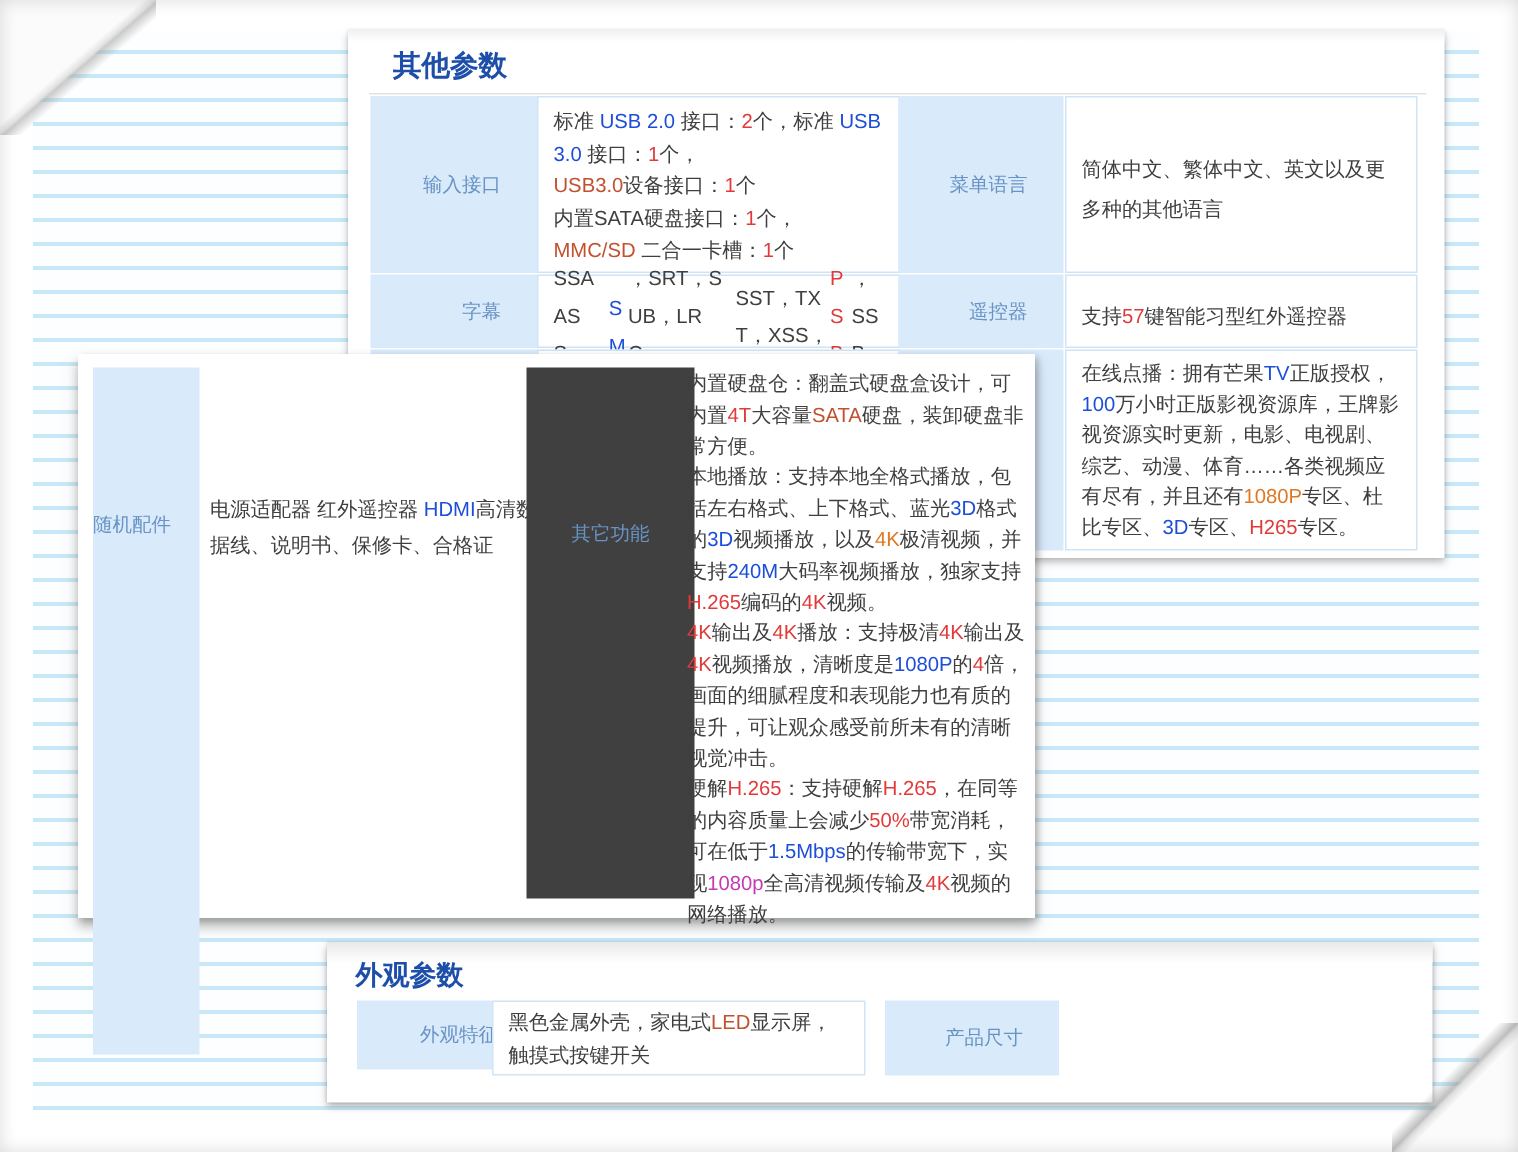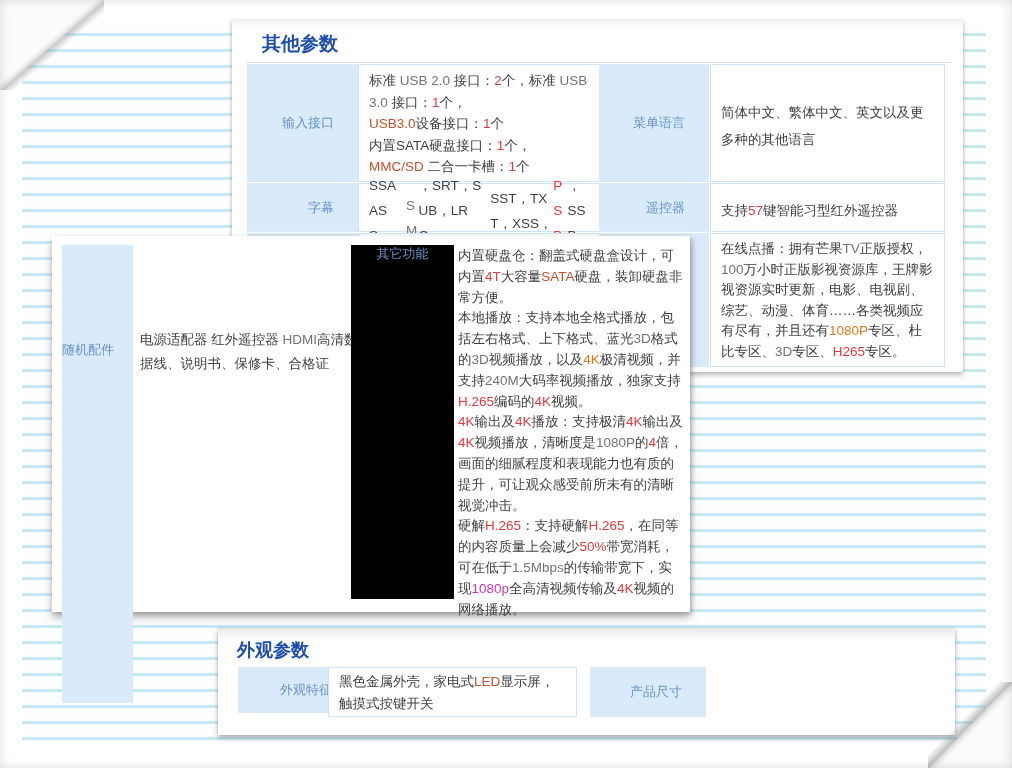--- a/index.html
+++ b/index.html
@@ -59,32 +59,32 @@
   #ct-c2r2{left:478px;top:163px;width:235px;height:49px;}
   #ct-l1r3{left:15px;top:213px;width:111px;height:134px;}
   #ct-c1r3{left:126px;top:213px;width:242px;height:134px;}
   #ct-l2r3{left:367px;top:213px;width:110px;height:134px;}
   #ct-c2r3{left:478px;top:213px;width:235px;height:134px;line-height:20.5px;}
   
   #cm-lbl1{left:10px;top:9px;width:71px;height:458px;background:#d9eafb;color:#6893c4;
     font-size:13px;text-align:left;box-sizing:border-box;padding-top:96px;position:absolute;}
   #cm-val1{position:absolute;left:88px;top:92px;width:218px;font-size:13.5px;color:#3f3f3f;
     line-height:24px;word-break:break-all;}
-  #cm-lbl2{left:299px;top:9px;width:103px;height:354px;background:#000000;color:#6893c4;
-    font-size:13px;text-align:center;box-sizing:border-box;position:absolute;}
+  #cm-lbl2{left:299px;top:9px;width:112px;height:354px;background:#404040;color:#6893c4;
+    font-size:13px;text-align:center;box-sizing:border-box;padding-top:102px;position:absolute;}
   #cm-val2{position:absolute;left:406px;top:10px;width:226px;font-size:13.5px;color:#3f3f3f;
     line-height:20.8px;word-break:break-all;}
   
   #cb-l1{left:20px;top:39px;width:118px;height:46px;}
   #cb-c1{left:110px;top:39px;width:249px;height:50px;line-height:22px;padding-top:3px;}
   #cb-l2{left:372px;top:39px;width:116px;height:50px;}
   #cb-c2{left:489px;top:39px;width:241px;height:50px;}
   
   .tk-d{color:#3f3f3f;}
-  .tk-b{color:#737373;margin-top:40px;}
+  .tk-b{color:#1d4ed8;margin-top:40px;}
   .tk-r{color:#e23a3a;}
   .tk-k{color:#c2512f;}
   .tk-m{color:#c43ab4;}
   .tk-o{color:#e07820;}
 </style>
 </head>
 <body>
 
 <div id="paper"></div>
 

